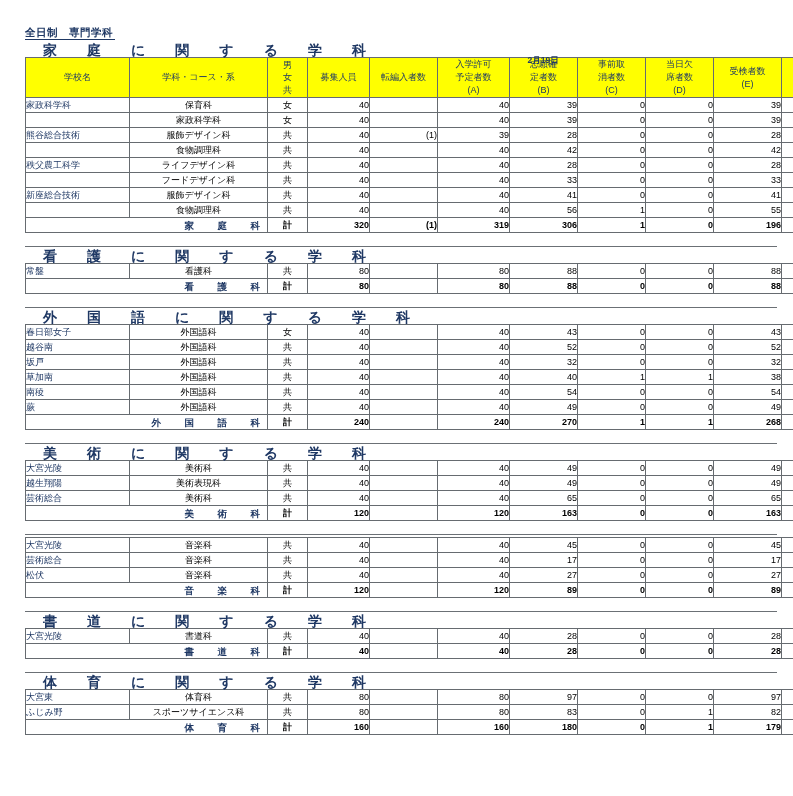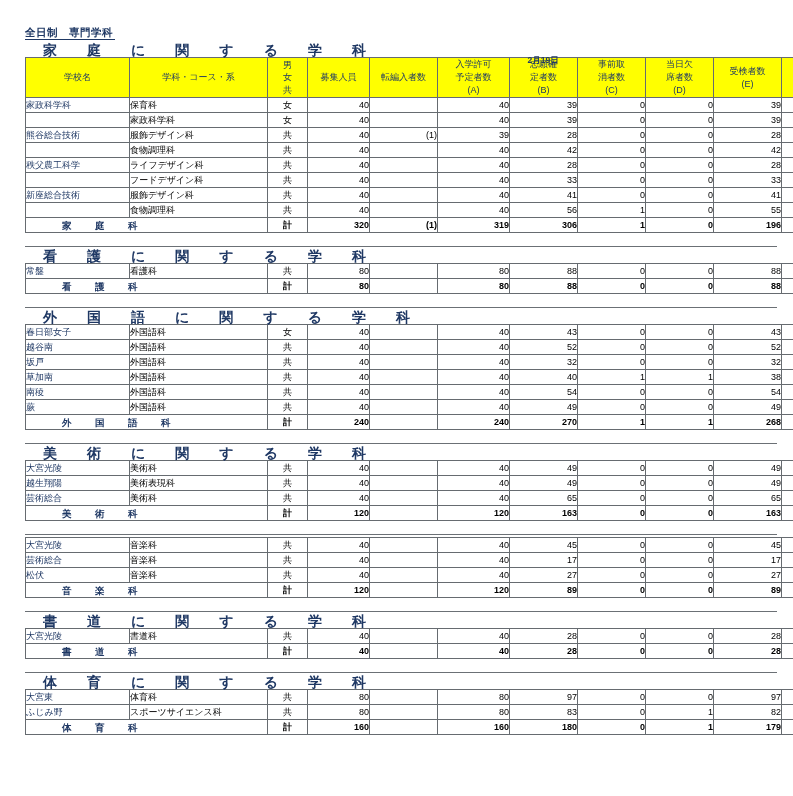--- a/index.html
+++ b/index.html
@@ -109,21 +109,21 @@
   td.school {
     color: #1f3864;
     padding-left: 3px;
     text-align: left;
     font-size: 9px;
   }
   td.course {
     color: #000000;
     font-weight: bold;
     padding-left: 4px;
-    text-align: left;
+    text-align: center;
     font-size: 9px;
   }
   td.sex {
     color: #000000;
     font-weight: bold;
     text-align: center;
     font-size: 9px;
   }
   td.num {
     color: #000000;
@@ -136,21 +136,21 @@
     font-weight: bold;
     text-align: right;
     padding-right: 6px;
     font-size: 9px;
   }
 
   
   tr.total td.total-label {
     color: #1f3864;
     font-weight: bold;
-    text-align: left;
+    text-align: right;
     padding-left: 36px;
     letter-spacing: 7px;
     font-size: 9.5px;
   }
   tr.total td.sex,
   tr.total td.num,
   tr.total td.ratio {
     font-weight: bold;
   }
 

